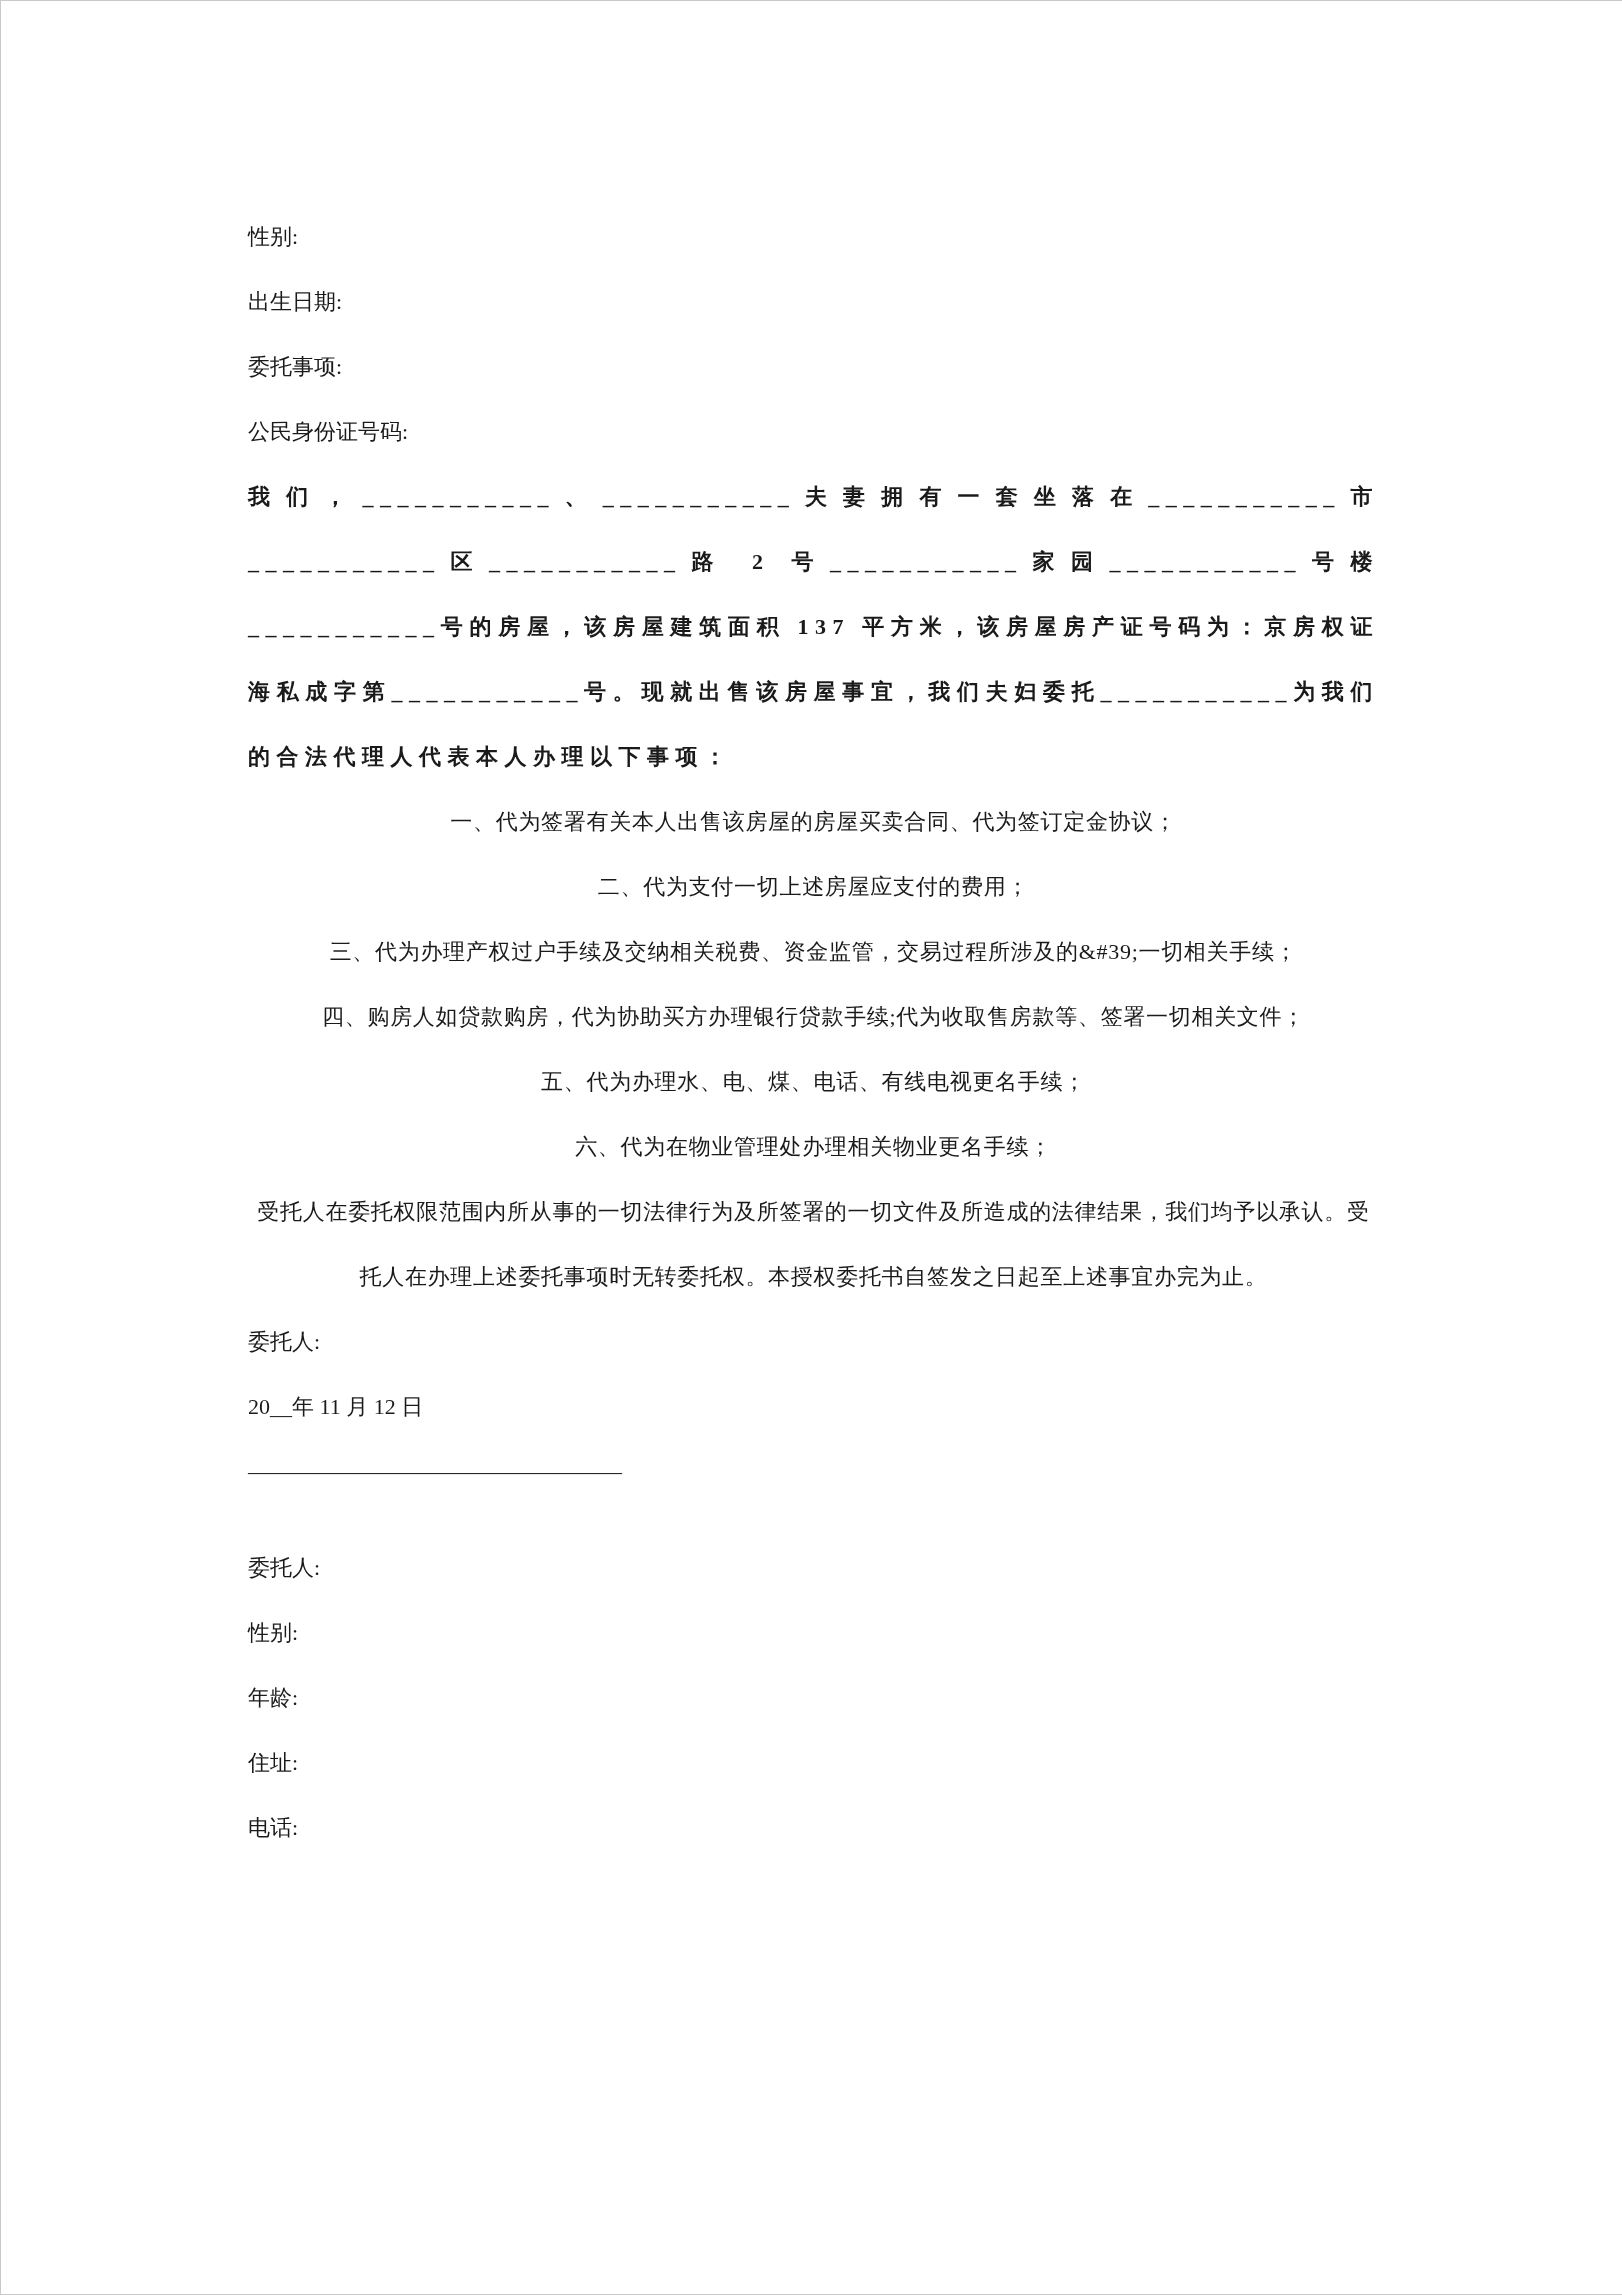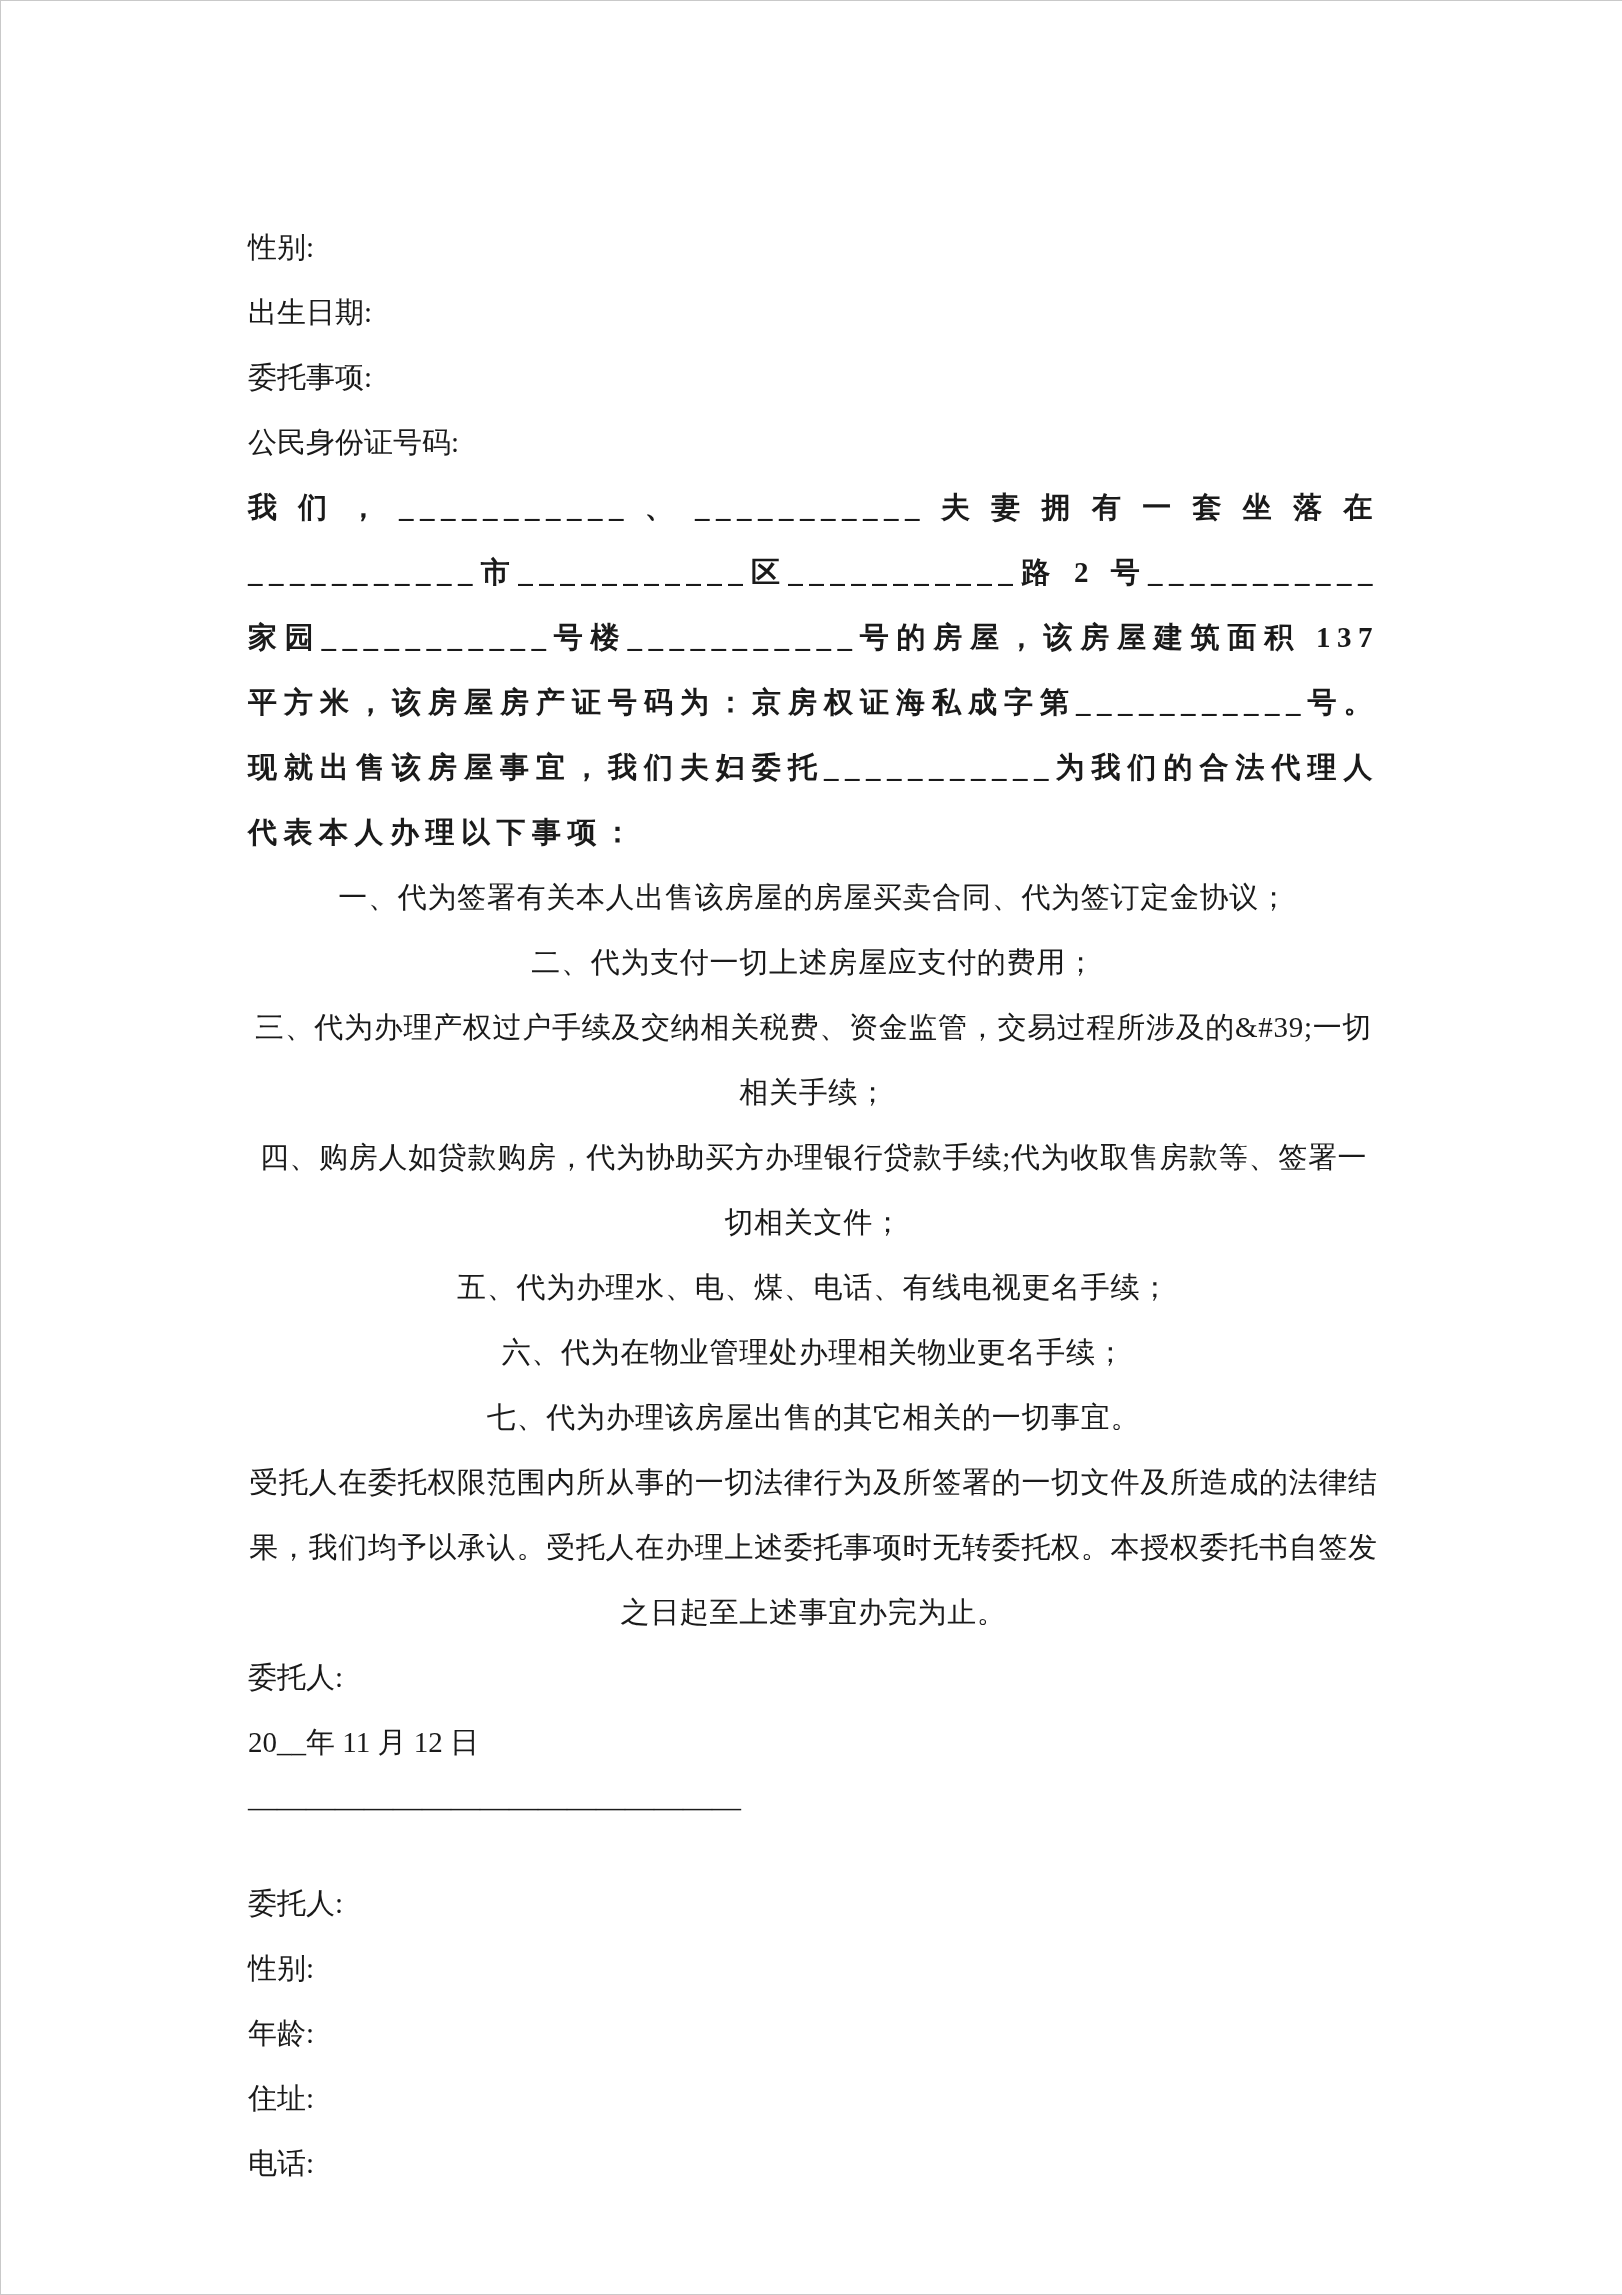--- a/index.html
+++ b/index.html
@@ -14,23 +14,22 @@
     box-sizing: border-box;
     background: #ffffff;
     border: 1.3px solid #c9c9c9;
     overflow: hidden;
     font-family: "Liberation Serif", "DejaVu Serif", serif;
     color: #1a1a1a;
   }
   .content {
     box-sizing: border-box;
     padding: 203px 243px 0 247px;
-    font-size: 29px;
+    font-size: 22px;
     line-height: 65px;
-    margin-top: 11px;
   }
   .content p {
     margin: 0;
     padding: 0;
     white-space: pre-wrap;
   }
   
   .line.label {
     text-align: left;
   }
@@ -77,21 +76,20 @@
       <p class="line para">二、代为支付一切上述房屋应支付的费用；</p>
 
       <p class="line para">三、代为办理产权过户手续及交纳相关税费、资金监管，交易过程所涉及的&amp;#39;一切相关手续；</p>
 
       <p class="line para">四、购房人如贷款购房，代为协助买方办理银行贷款手续;代为收取售房款等、签署一切相关文件；</p>
 
       <p class="line para">五、代为办理水、电、煤、电话、有线电视更名手续；</p>
 
       <p class="line para">六、代为在物业管理处办理相关物业更名手续；</p>
 
-      <p class="line para">七、代为办理该房屋出售的其它相关的一切事宜。</p>
 
       <p class="line para">受托人在委托权限范围内所从事的一切法律行为及所签署的一切文件及所造成的法律结果，我们均予以承认。受托人在办理上述委托事项时无转委托权。本授权委托书自签发之日起至上述事宜办完为止。</p>
 
       <p class="line label">委托人:</p>
 
       <p class="line label">20__年 11 月 12 日</p>
 
       <p class="line separator">—————————————————</p>
 
       <p class="line label gap">委托人:</p>

